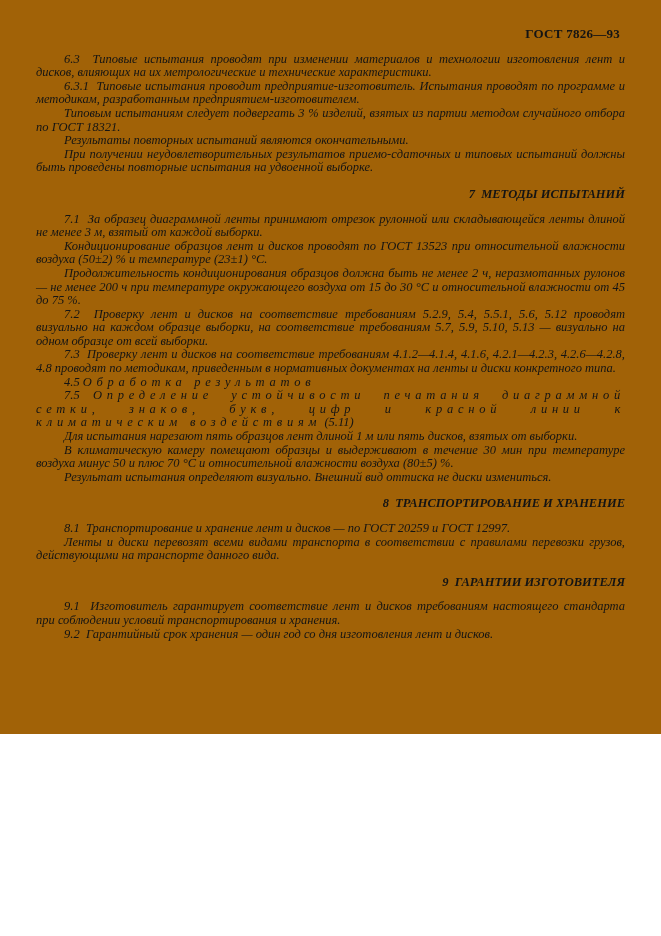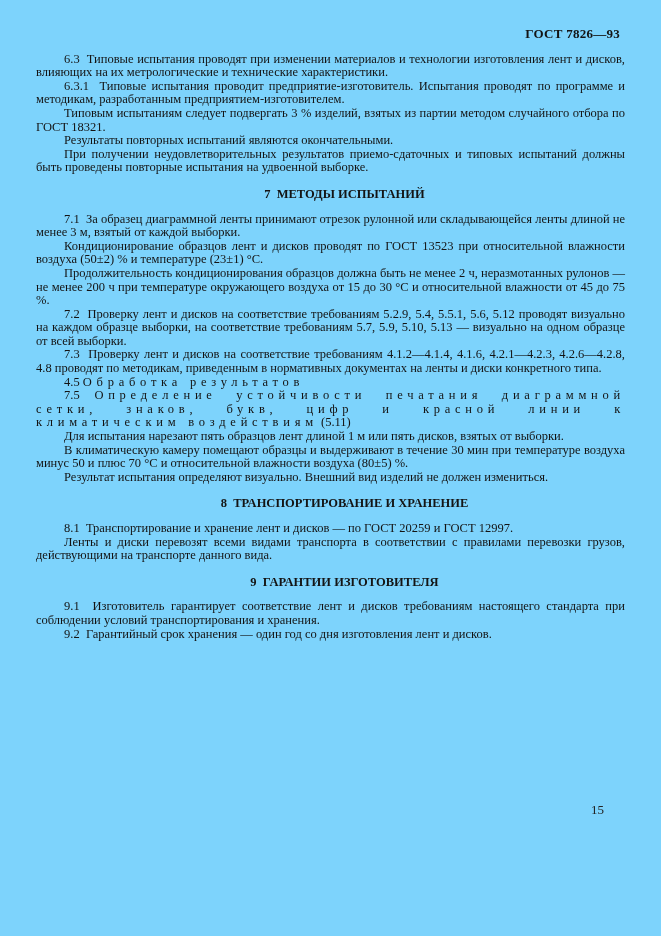--- a/index.html
+++ b/index.html
@@ -3,52 +3,53 @@
 <meta charset="utf-8">
 <style>
   html, body {
     margin: 0;
     padding: 0;
     background: #ffffff;
   }
   .page {
     position: relative;
     width: 661px;
-    height: 936px;
-    background: #7dd3fc;
+    height: 734px;
+    background: #a16207;
     font-family: "Liberation Serif", "DejaVu Serif", serif;
     color: #141414;
     font-size: 12.5px;
     line-height: 13.6px;
     overflow: hidden;
     box-sizing: border-box;
   }
   .doc-header {
     padding: 27px 41px 0 36px;
     text-align: right;
   }
   .doc-code {
     font-weight: bold;
     font-size: 13px;
     letter-spacing: 0.02em;
   }
   .content {
     margin: 11px 36px 12px 36px;
     text-align: justify;
+    font-style: italic;
   }
   .para {
     text-indent: 28px;
     margin: 0;
   }
   .heading {
     font-weight: bold;
     text-indent: 28px;
     margin-top: 13px;
     margin-bottom: 11px;
-    text-align: center;
+    text-align: right;
   }
   .sp {
     letter-spacing: 0.38em;
   }
   .page-number {
     position: absolute;
     top: 803px;
     right: 57px;
     font-size: 13px;
     color: #222222;
@@ -71,21 +72,21 @@
       <p class="heading">7&nbsp; МЕТОДЫ ИСПЫТАНИЙ</p>
       <p class="para">7.1&nbsp; За образец диаграммной ленты принимают отрезок рулонной или складывающейся ленты длиной не менее 3 м, взятый от каждой выборки.</p>
       <p class="para">Кондиционирование образцов лент и дисков проводят по ГОСТ 13523 при относительной влажности воздуха (50±2) % и температуре (23±1) °С.</p>
       <p class="para">Продолжительность кондиционирования образцов должна быть не менее 2 ч, неразмотанных рулонов — не менее 200 ч при температуре окружающего воздуха от 15 до 30 °С и относительной влажности от 45 до 75 %.</p>
       <p class="para">7.2&nbsp; Проверку лент и дисков на соответствие требованиям 5.2.9, 5.4, 5.5.1, 5.6, 5.12 проводят визуально на каждом образце выборки, на соответствие требованиям 5.7, 5.9, 5.10, 5.13 — визуально на одном образце от всей выборки.</p>
       <p class="para">7.3&nbsp; Проверку лент и дисков на соответствие требованиям 4.1.2—4.1.4, 4.1.6, 4.2.1—4.2.3, 4.2.6—4.2.8, 4.8 проводят по методикам, приведенным в нормативных документах на ленты и диски конкретного типа.</p>
       <p class="para"><span>4.5 </span><span class="sp">Обработка результатов</span></p>
       <p class="para"><span>7.5 </span><span class="sp">Определение устойчивости печатания диаграммной сетки, знаков, букв, цифр и красной линии к климатическим воздействиям</span><span> (5.11)</span></p>
       <p class="para">Для испытания нарезают пять образцов лент длиной 1 м или пять дисков, взятых от выборки.</p>
       <p class="para">В климатическую камеру помещают образцы и выдерживают в течение 30 мин при температуре воздуха минус 50 и плюс 70 °С и относительной влажности воздуха (80±5) %.</p>
-      <p class="para">Результат испытания определяют визуально. Внешний вид изделий не должен измениться.</p>
+      <p class="para">Результат испытания определяют визуально. Внешний вид оттиска не диски измениться.</p>
       <p class="heading">8&nbsp; ТРАНСПОРТИРОВАНИЕ И ХРАНЕНИЕ</p>
       <p class="para">8.1&nbsp; Транспортирование и хранение лент и дисков — по ГОСТ 20259 и ГОСТ 12997.</p>
       <p class="para">Ленты и диски перевозят всеми видами транспорта в соответствии с правилами перевозки грузов, действующими на транспорте данного вида.</p>
       <p class="heading">9&nbsp; ГАРАНТИИ ИЗГОТОВИТЕЛЯ</p>
       <p class="para">9.1&nbsp; Изготовитель гарантирует соответствие лент и дисков требованиям настоящего стандарта при соблюдении условий транспортирования и хранения.</p>
       <p class="para">9.2&nbsp; Гарантийный срок хранения — один год со дня изготовления лент и дисков.</p>
     </div>
 
   <div class="page-number">15</div>
 </div>

